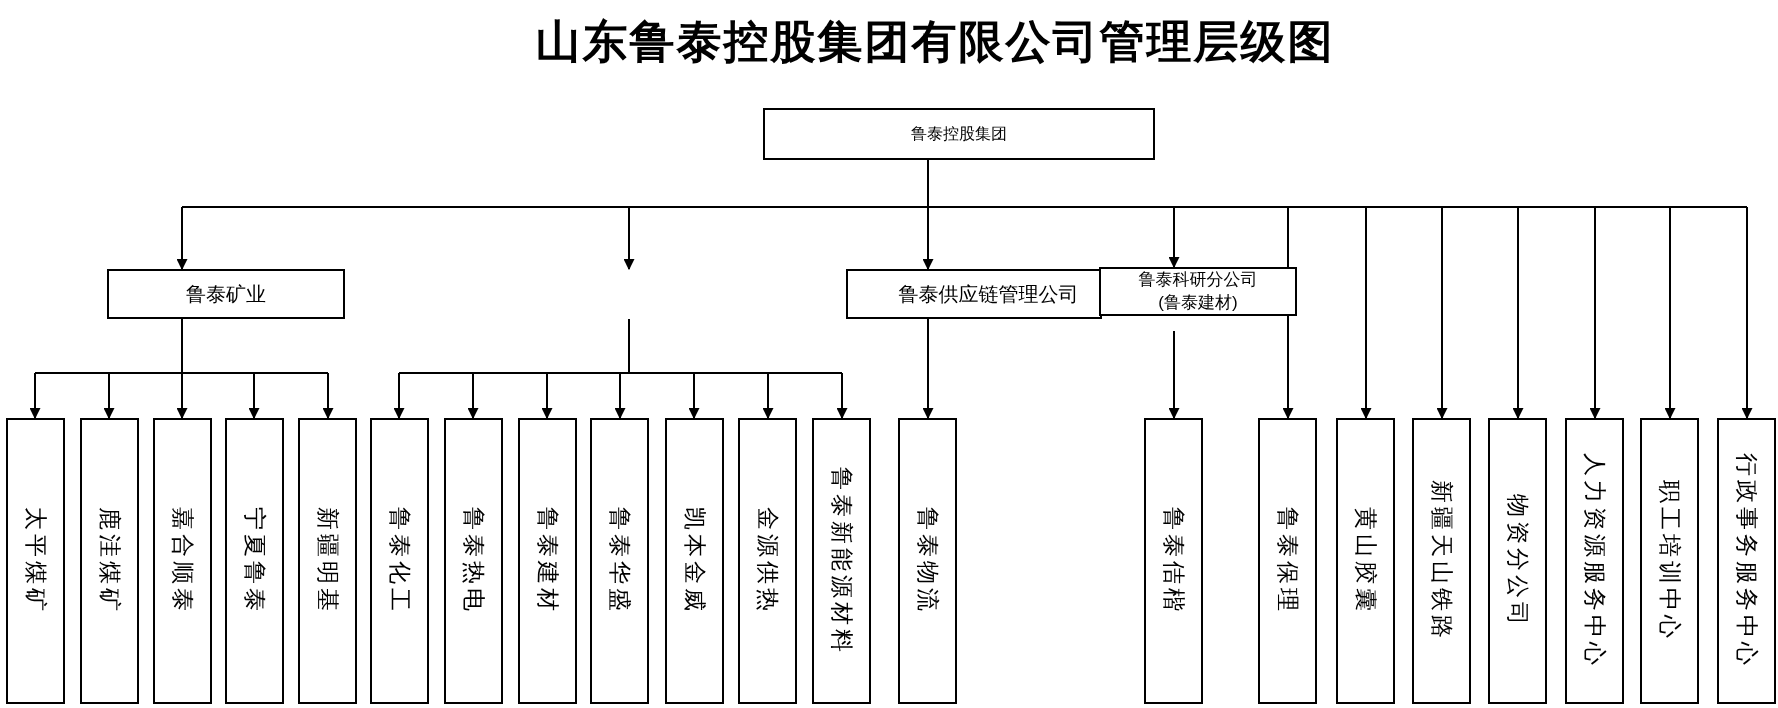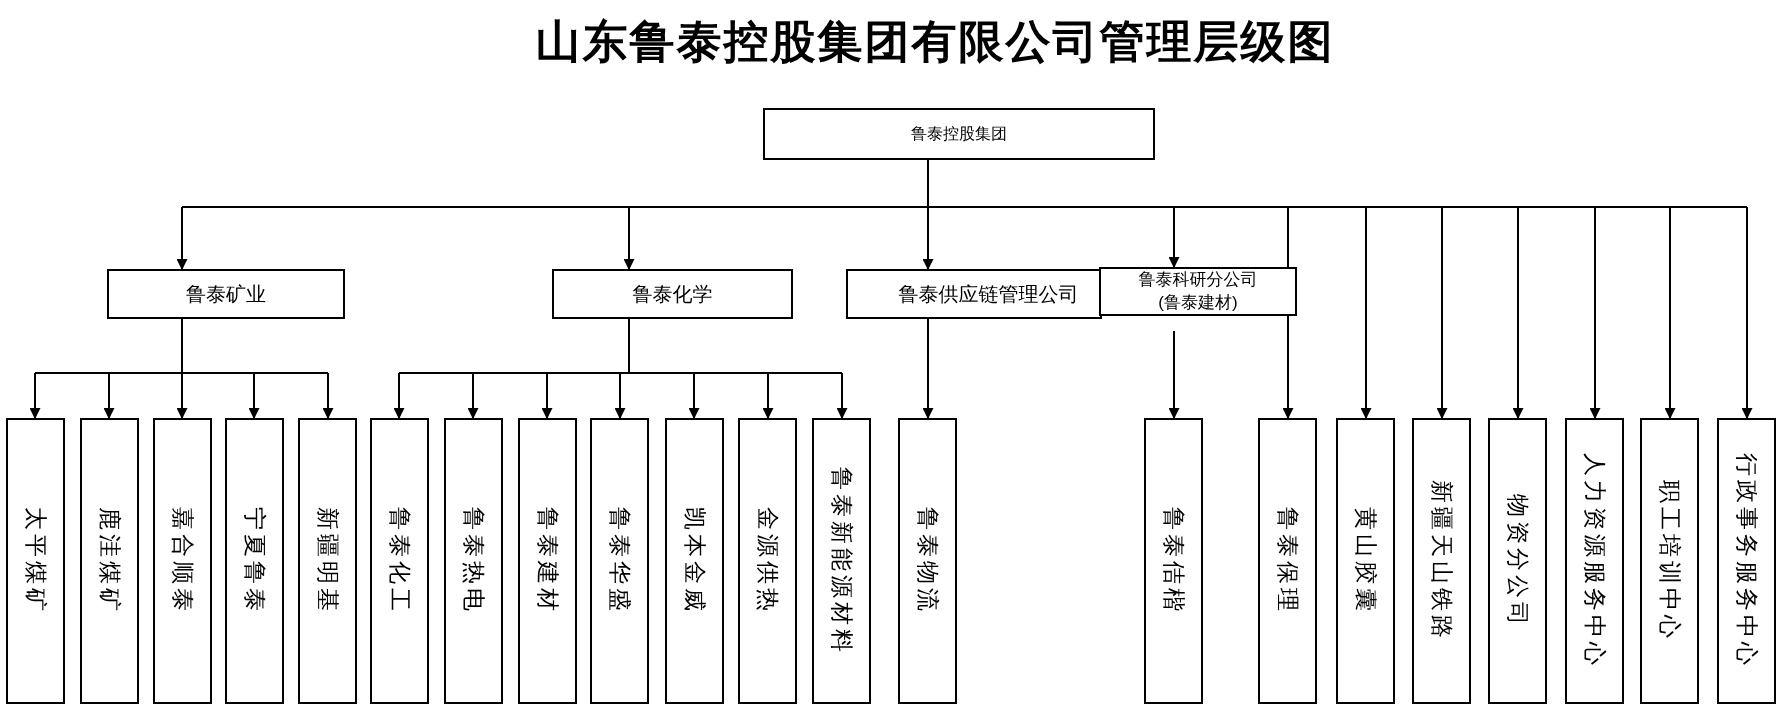--- a/index.html
+++ b/index.html
@@ -91,23 +91,20 @@
     </g>
   </svg>
 
   <div class="node root-box">
     <span>鲁泰控股集团</span>
   </div>
 
   <div class="node l2 mining">
     <span>鲁泰矿业</span>
   </div>
-  <div class="node l2 chem">
-    <span>鲁泰化学</span>
-  </div>
   <div class="node l2 supply">
     <span>鲁泰供应链管理公司</span>
   </div>
   <div class="node l2 research">
     <span>鲁泰科研分公司</span>
     <span>(鲁泰建材)</span>
   </div>
 
   <div class="leaf" style="left:6px">
       <span class="vtext">太平煤矿</span>

